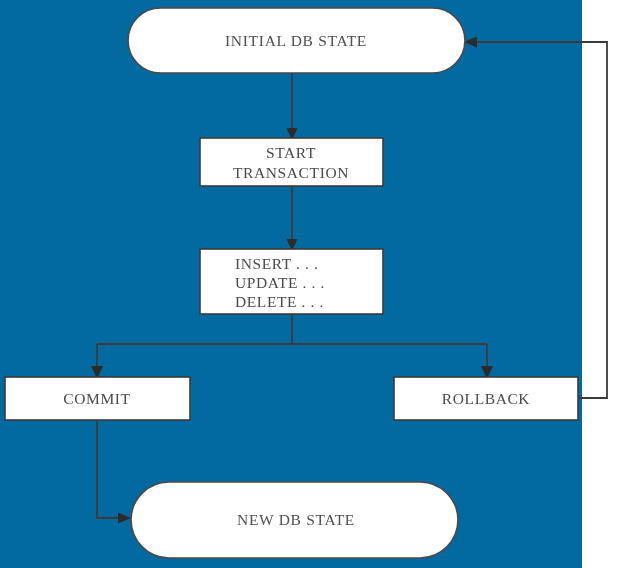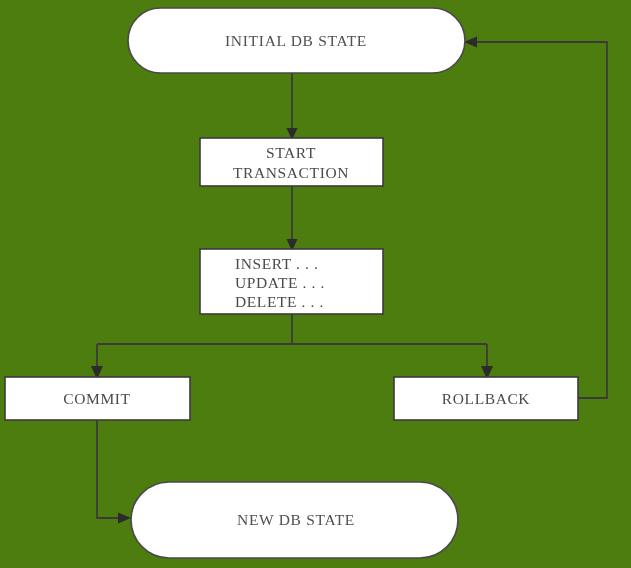--- a/index.html
+++ b/index.html
@@ -9,23 +9,23 @@
     background: #ffffff;
   }
   body {
     width: 631px;
     height: 568px;
     font-family: "Liberation Serif", serif;
     overflow: hidden;
   }
   #diagram-root {
     position: relative;
-    width: 631px;
+    width: 582px;
     height: 568px;
-    background: #4d7c0f;
+    background: #0369a1;
   }
   svg#flowchart {
     display: block;
     width: 631px;
     height: 568px;
   }
   .node-shape {
     fill: #ffffff;
     stroke: #3b3b3b;
     stroke-width: 1.6;

